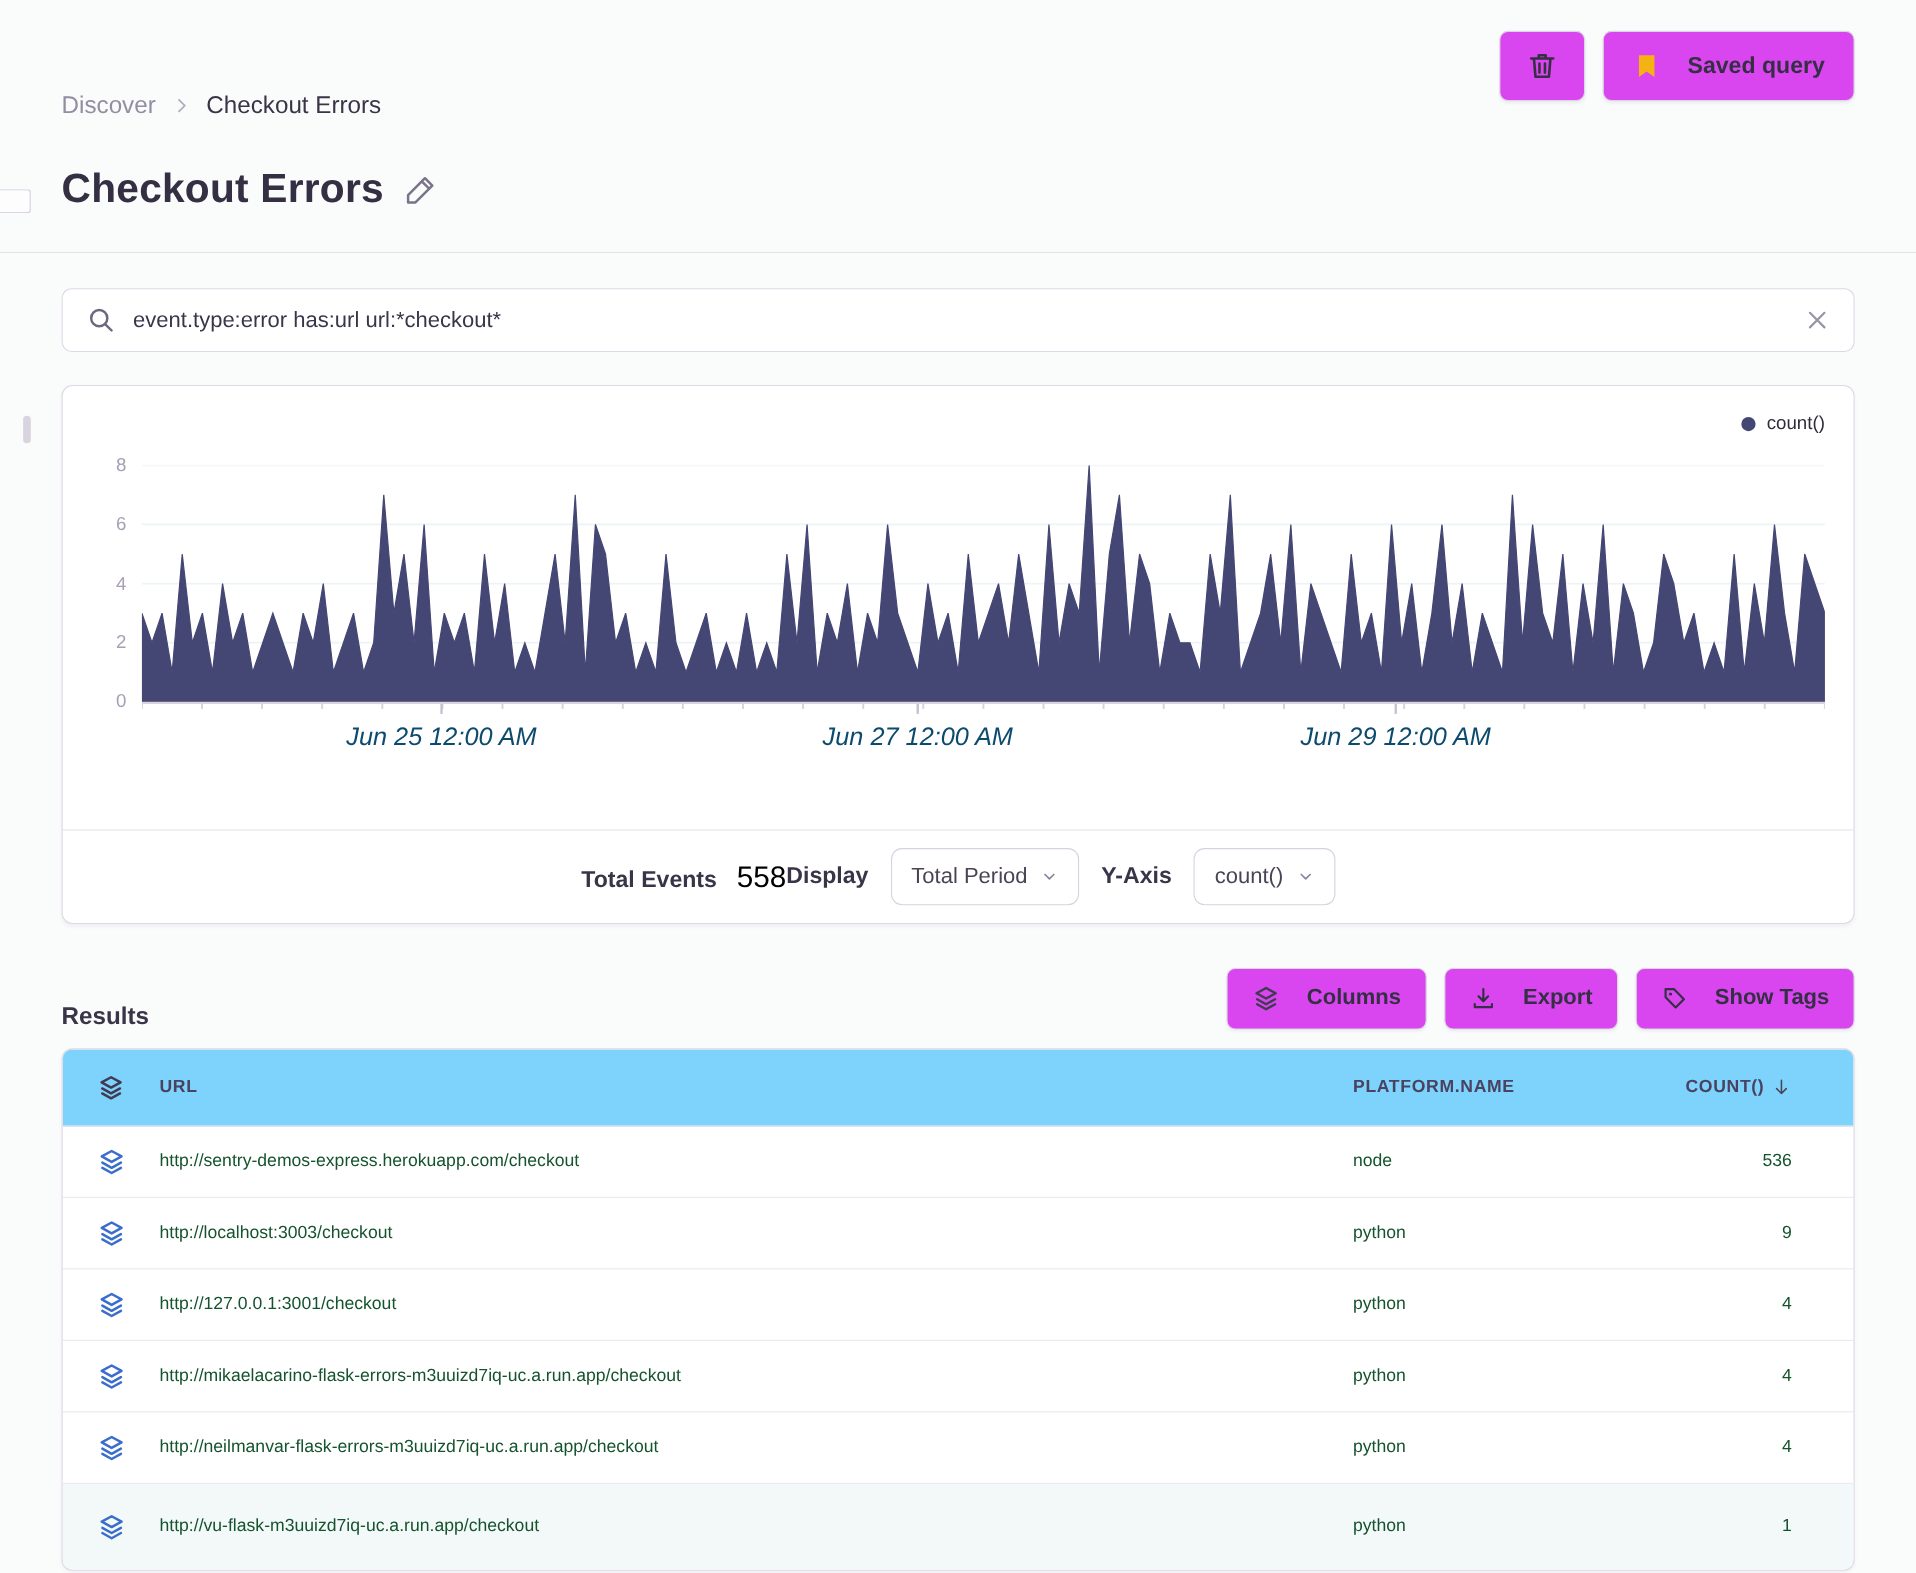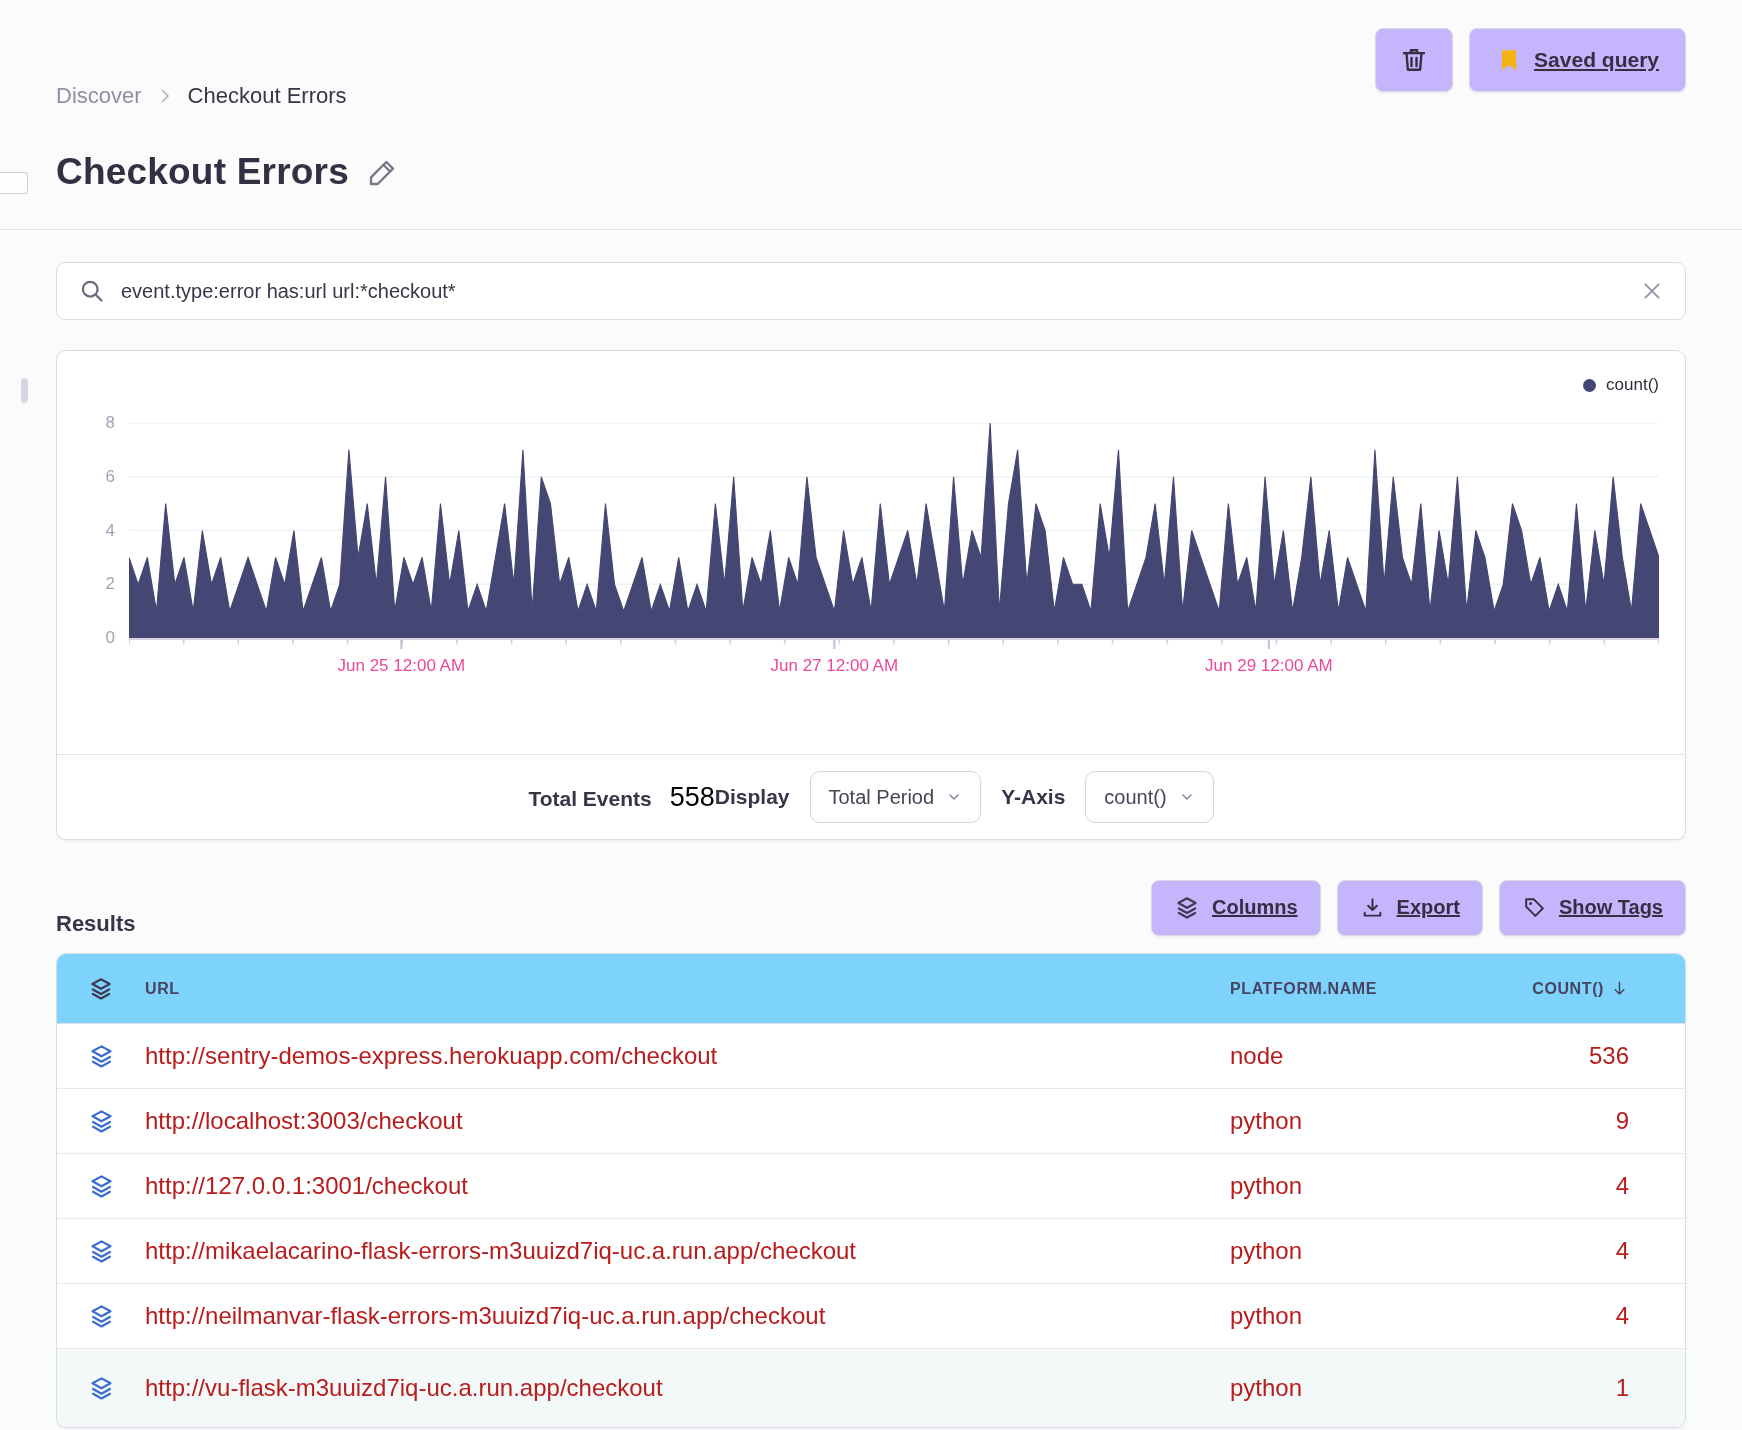--- a/index.html
+++ b/index.html
@@ -14,25 +14,24 @@
   .content { padding: 0 56px; }
 
   
   .topbar { padding-top: 28px; display: flex; justify-content: space-between; align-items: flex-start; }
   .breadcrumb { display: flex; align-items: center; gap: 14px; font-size: 22px; padding-top: 8px; margin-top: 47px; }
   .breadcrumb .parent { color: #948da3; cursor: pointer; }
   .breadcrumb .crumb-sep { color: #b4aec1; display: flex; }
   .breadcrumb .current { color: #3a3448; }
   .top-actions { display: flex; gap: 16px; }
   .btn {
-    background: #c4b5fd; border: 1px solid #dcd6e2; border-radius: 8px;
-    display: flex; align-items: center; justify-content: center; gap: 12px;
+    background: #d946ef; border: 1px solid #dcd6e2; border-radius: 8px;
+    display: flex; align-items: center; justify-content: center; gap: 24px;
     color: #352f44; font-weight: bold; cursor: pointer;
     box-shadow: 0 2px 2px rgba(60,50,90,0.05);
-    text-decoration: underline;
   }
   .icon-btn { width: 78px; height: 64px; }
   .saved-query-btn { height: 64px; padding: 0 26px; font-size: 21px; }
 
   .page-title { margin-top: 42px; display: flex; align-items: center; gap: 18px; }
   .page-title h1 { font-size: 37px; font-weight: 650; color: #352f44; letter-spacing: 0.2px; }
   .edit-icon { color: #7a7389; cursor: pointer; display: flex; }
 
   .header-divider { margin: 36px -56px 0; border-top: 1px solid #e6e2ec; }
 
@@ -63,21 +62,21 @@
   .legend-label { font-size: 17px; color: #2f2b3a; }
   .chart-body { display: flex; margin-top: 26px; }
   .y-labels { width: 46px; position: relative; height: 217px; }
   .y-labels span { position: absolute; right: 14px; transform: translateY(-50%);
     font-size: 17px; color: #a79fb5; }
   .plot { flex: 1; position: relative; height: 217px; border-bottom: 2px solid #d8d3df; }
   .plot svg { position: absolute; inset: 0; width: 100%; height: 215px; }
   .x-axis { margin-left: 46px; height: 50px; position: relative; }
   .x-axis .ticks { position: absolute; top: 0; left: 0; width: 100%; height: 9px; }
   .x-axis .xlabel { position: absolute; top: 16px; transform: translateX(-50%);
-    font-size: 17px; color: #ec4899; white-space: nowrap; }
+    font-size: 23px; color: #0c4a6e; white-space: nowrap; font-style: italic; }
   .chart-footer {
     margin-top: 64px; border-top: 1px solid #e6e2ec; padding: 16px 26px;
     display: flex; justify-content: center; align-items: center;
   }
   .total-events { display: flex; align-items: baseline; gap: 18px; }
   .total-events .lbl { font-size: 21px; font-weight: bold; color: #3a3448; }
   .total-events .val { font-size: 27px; color: #000000; }
   .footer-controls { display: flex; align-items: center; gap: 20px; }
   .footer-controls .ctl-label { font-size: 21px; font-weight: bold; color: #3a3448; }
   .dropdown {
@@ -97,21 +96,21 @@
     margin-top: 16px; background: #fff; border: 1px solid #ded8e4; border-radius: 10px;
     overflow: hidden; box-shadow: 0 2px 3px rgba(70,60,90,0.05);
   }
   .t-row { display: grid; grid-template-columns: 88px 1fr 310px 145px; align-items: center; }
   .t-head { height: 70px; background: #7dd3fc; border-bottom: 1px solid #e4dfe9; }
   .t-head .hcell { font-size: 16px; font-weight: bold; letter-spacing: 0.6px; color: #494260; }
   .hcell.sortable { cursor: pointer; }
   .cell-icon { display: flex; justify-content: center; }
   .count-col { text-align: right; padding-right: 56px; display: flex; justify-content: flex-end;
     align-items: center; gap: 6px; }
-  .t-body .t-row { height: 65px; border-bottom: 1px solid #eae7f0; font-size: 24px; color: #b91c1c; }
+  .t-body .t-row { height: 65px; border-bottom: 1px solid #eae7f0; font-size: 16px; color: #14532d; }
   .t-body .t-row:last-child { border-bottom: none; height: 78px; background: #f3f8f9; }
   .t-body .url-cell { cursor: pointer; }
   .layers-blue { color: #3b6ecc; }
   .layers-dark { color: #403a52; }
   .sort-arrow { color: #4a4458; display: flex; }
 </style>
 </head>
 <body>
 
 <svg width="0" height="0" style="position:absolute">

